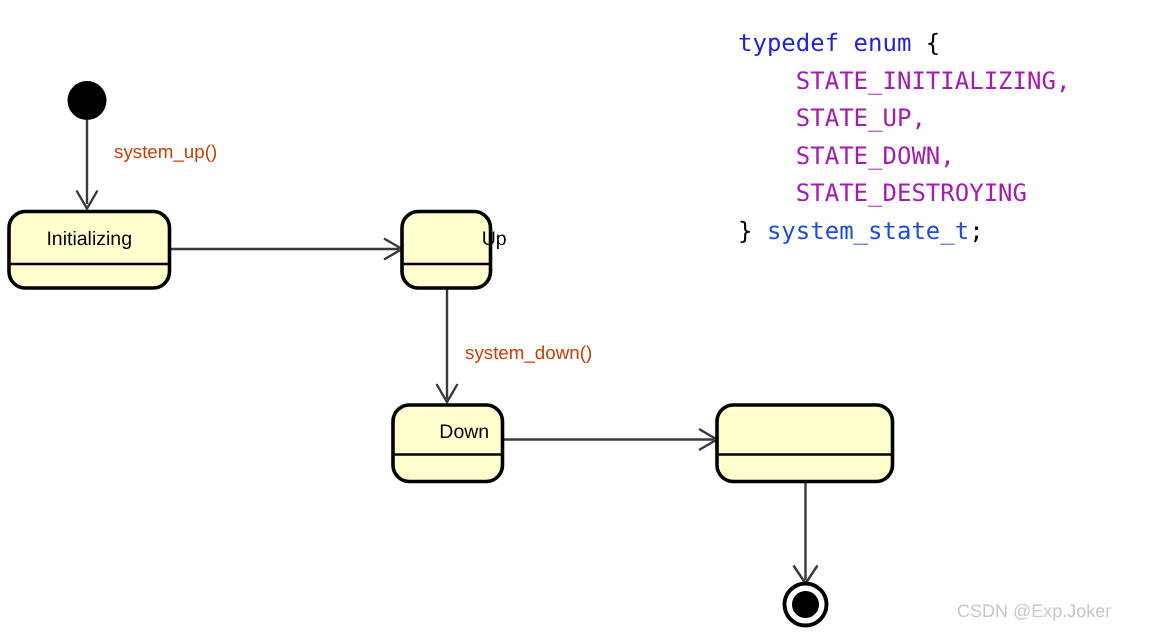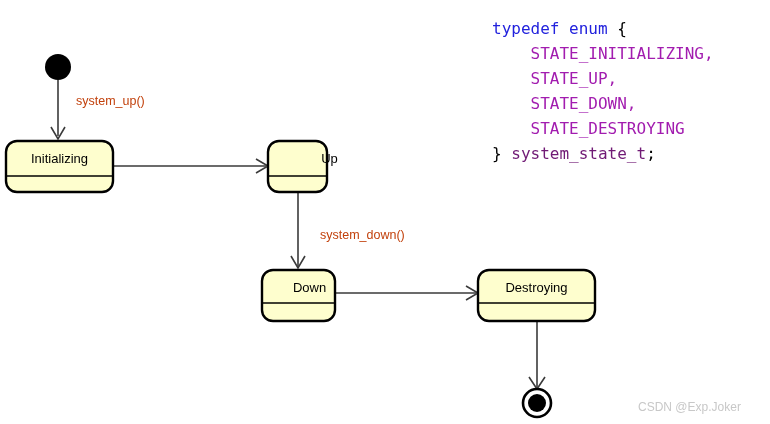--- a/index.html
+++ b/index.html
@@ -51,21 +51,21 @@
     position: absolute;
     left: 492px;
     top: 16px;
     font-family: "DejaVu Sans Mono", monospace;
     font-size: 16px;
     line-height: 25px;
     white-space: pre;
     color: #000000;
   }
   #code-block .kw      { color: #2222dd; }
-  #code-block .type    { color: #701a75; }
+  #code-block .type    { color: #1d4ed8; }
   #code-block .plain   { color: #a21caf; }
   #code-block .punct   { color: #000000; }
   .code-line { white-space: pre; }
 
   
   #watermark {
     position: absolute;
     left: 638px;
     top: 400px;
     font-family: "Liberation Sans", sans-serif;
@@ -138,23 +138,22 @@
       <line x1="478" y1="303" x2="595" y2="303" stroke="#000000" stroke-width="1.6"></line>
     </g>
   </svg>
 
   <div class="state-label" style="left:6px; top:152px; width:107px;">Initializing</div>
 
   <div class="state-label" style="left:268px; top:152px; width:59px;margin-left:32px;">Up</div>
 
   <div class="state-label" style="left:262px; top:281px; width:95px;">Down</div>
 
-  <div class="state-label" style="left:478px; top:281px; width:117px;">Destroying</div>
 
   <div class="edge-label" style="left:76px; top:95px;">system_up()</div>
 
-  <div class="edge-label" style="left:320px; top:229px;">system_down()</div>
+  <div class="edge-label" style="left:310px; top:229px;">system_down()</div>
 
   <div id="code-block"><div class="code-line"><span class="kw">typedef enum</span><span class="punct"> {</span></div><div class="code-line"><span>    </span><span class="plain">STATE_INITIALIZING,</span></div><div class="code-line"><span>    </span><span class="plain">STATE_UP,</span></div><div class="code-line"><span>    </span><span class="plain">STATE_DOWN,</span></div><div class="code-line"><span>    </span><span class="plain">STATE_DESTROYING</span></div><div class="code-line"><span class="punct">} </span><span class="type">system_state_t</span><span class="punct">;</span></div></div>
 
   <div id="watermark" style="color: rgb(200, 200, 200);">CSDN @Exp.Joker</div>
 
 </div>
 
 </body></html>

